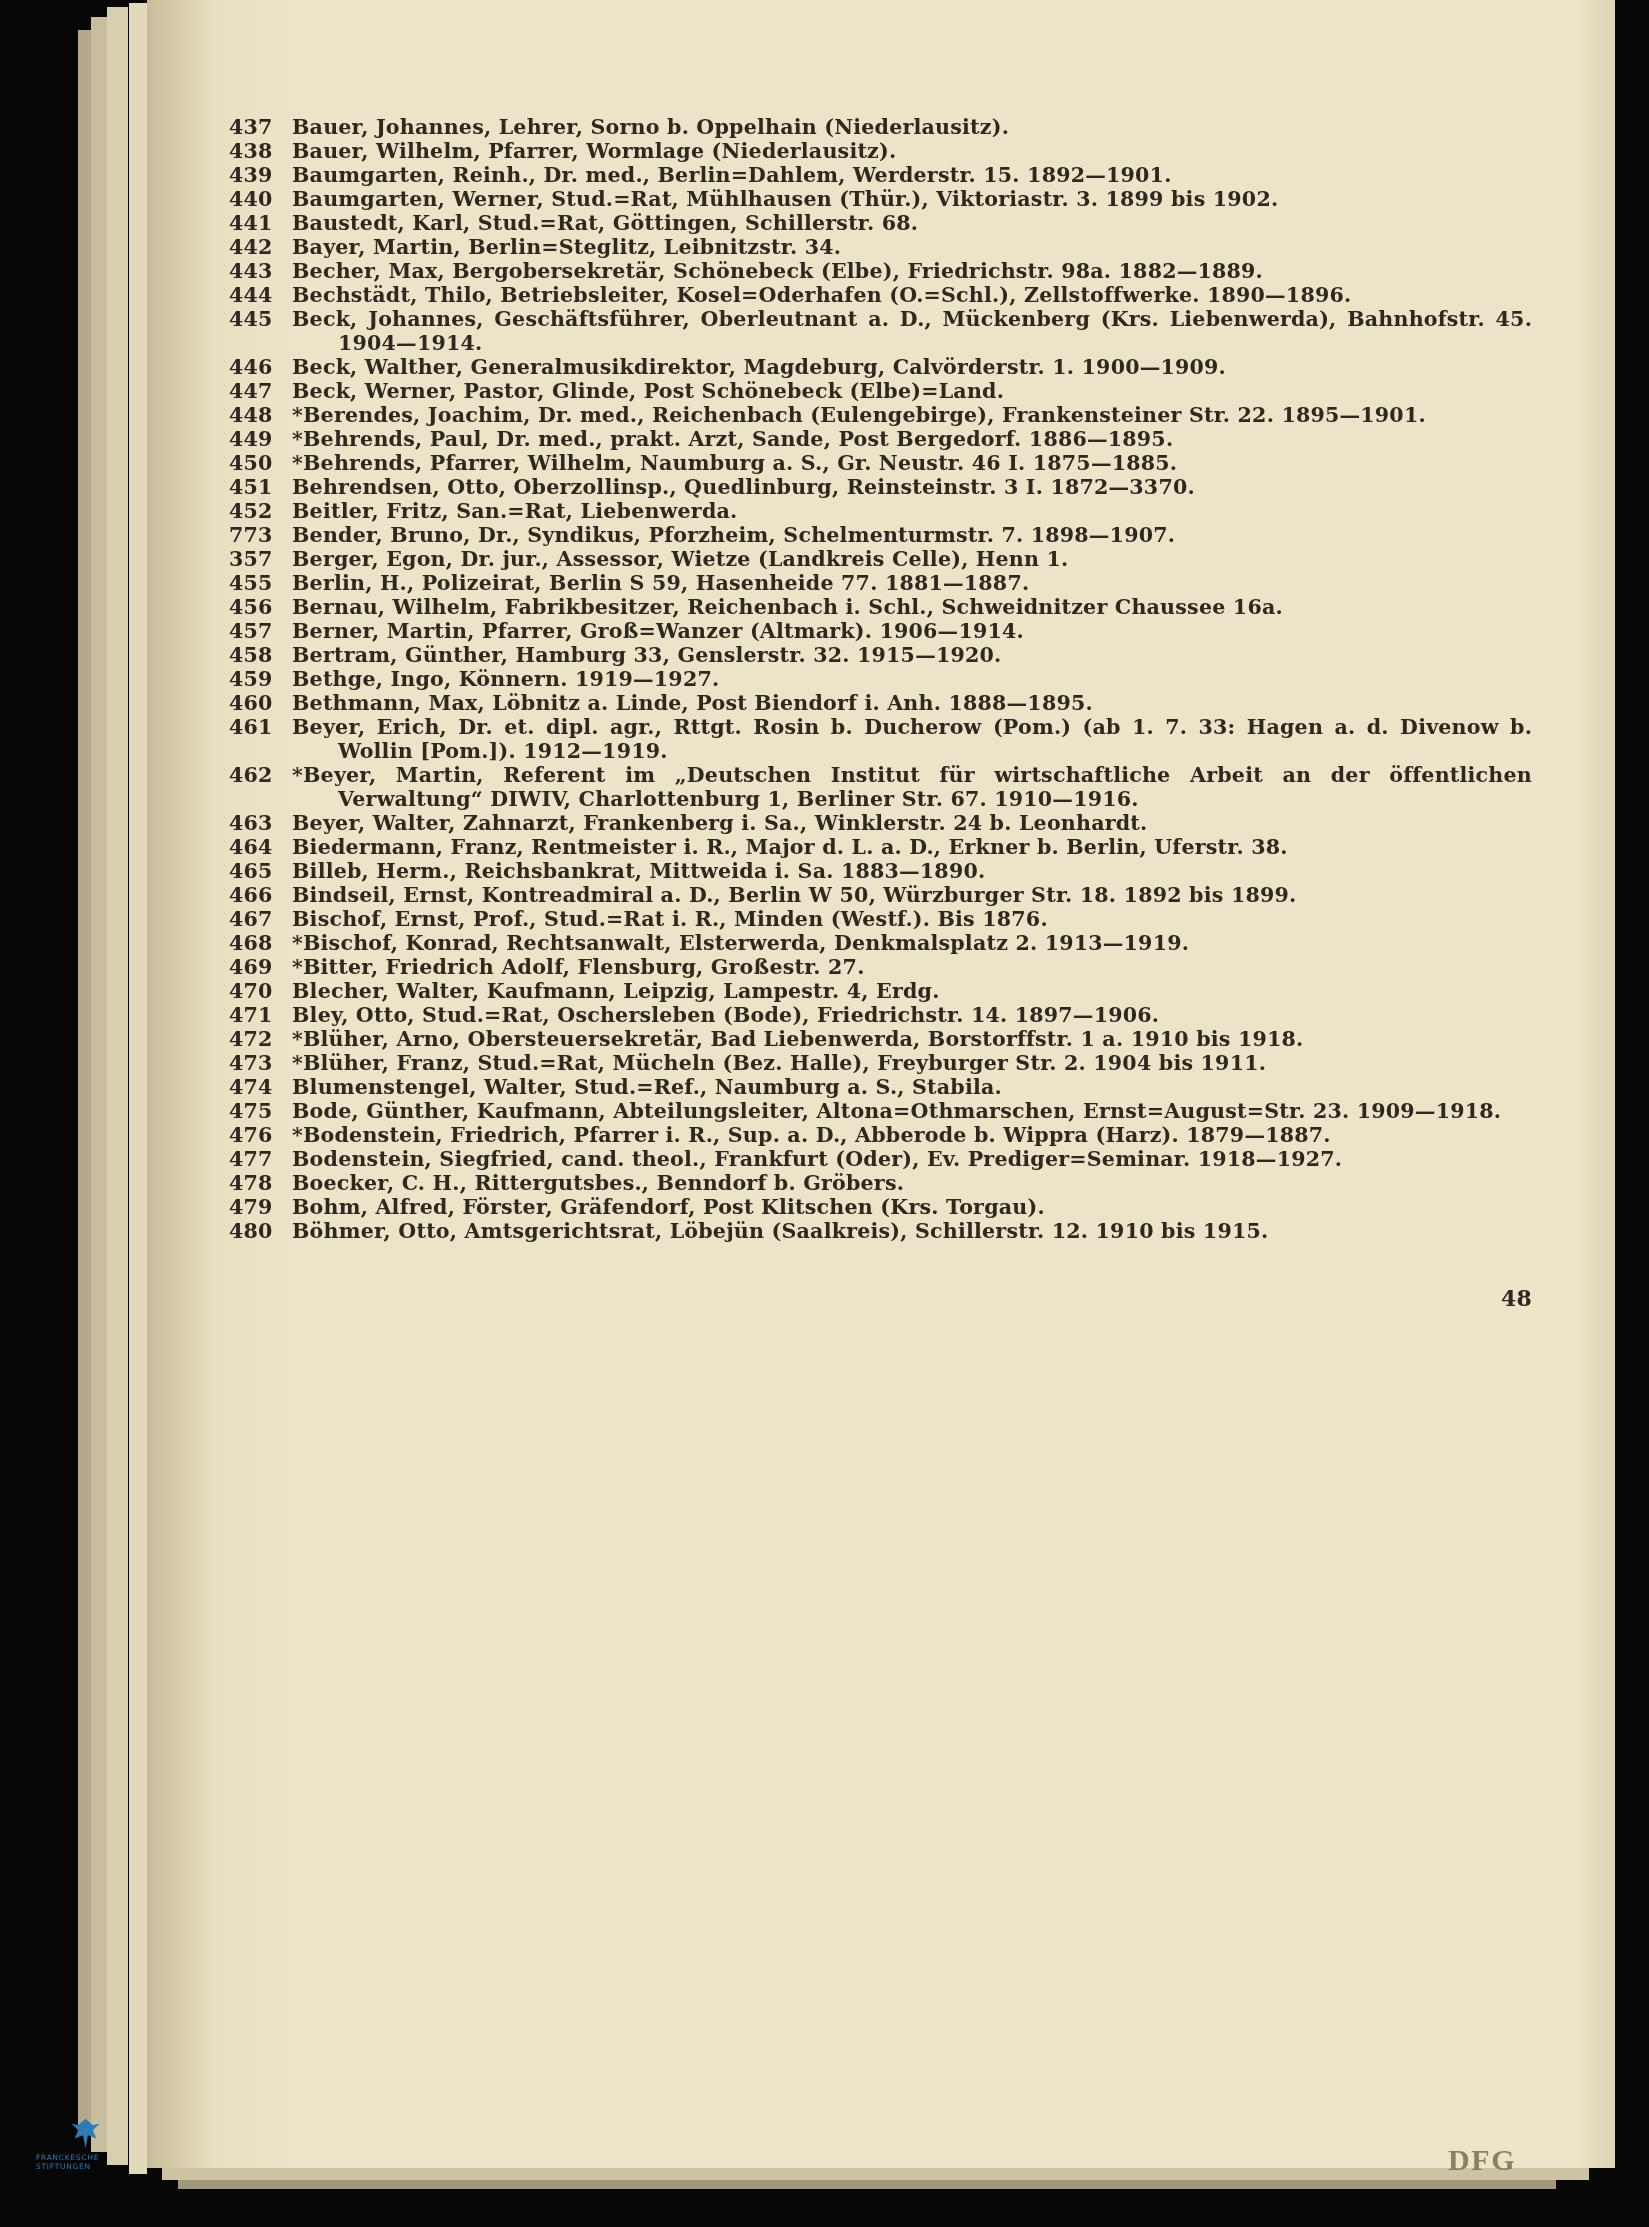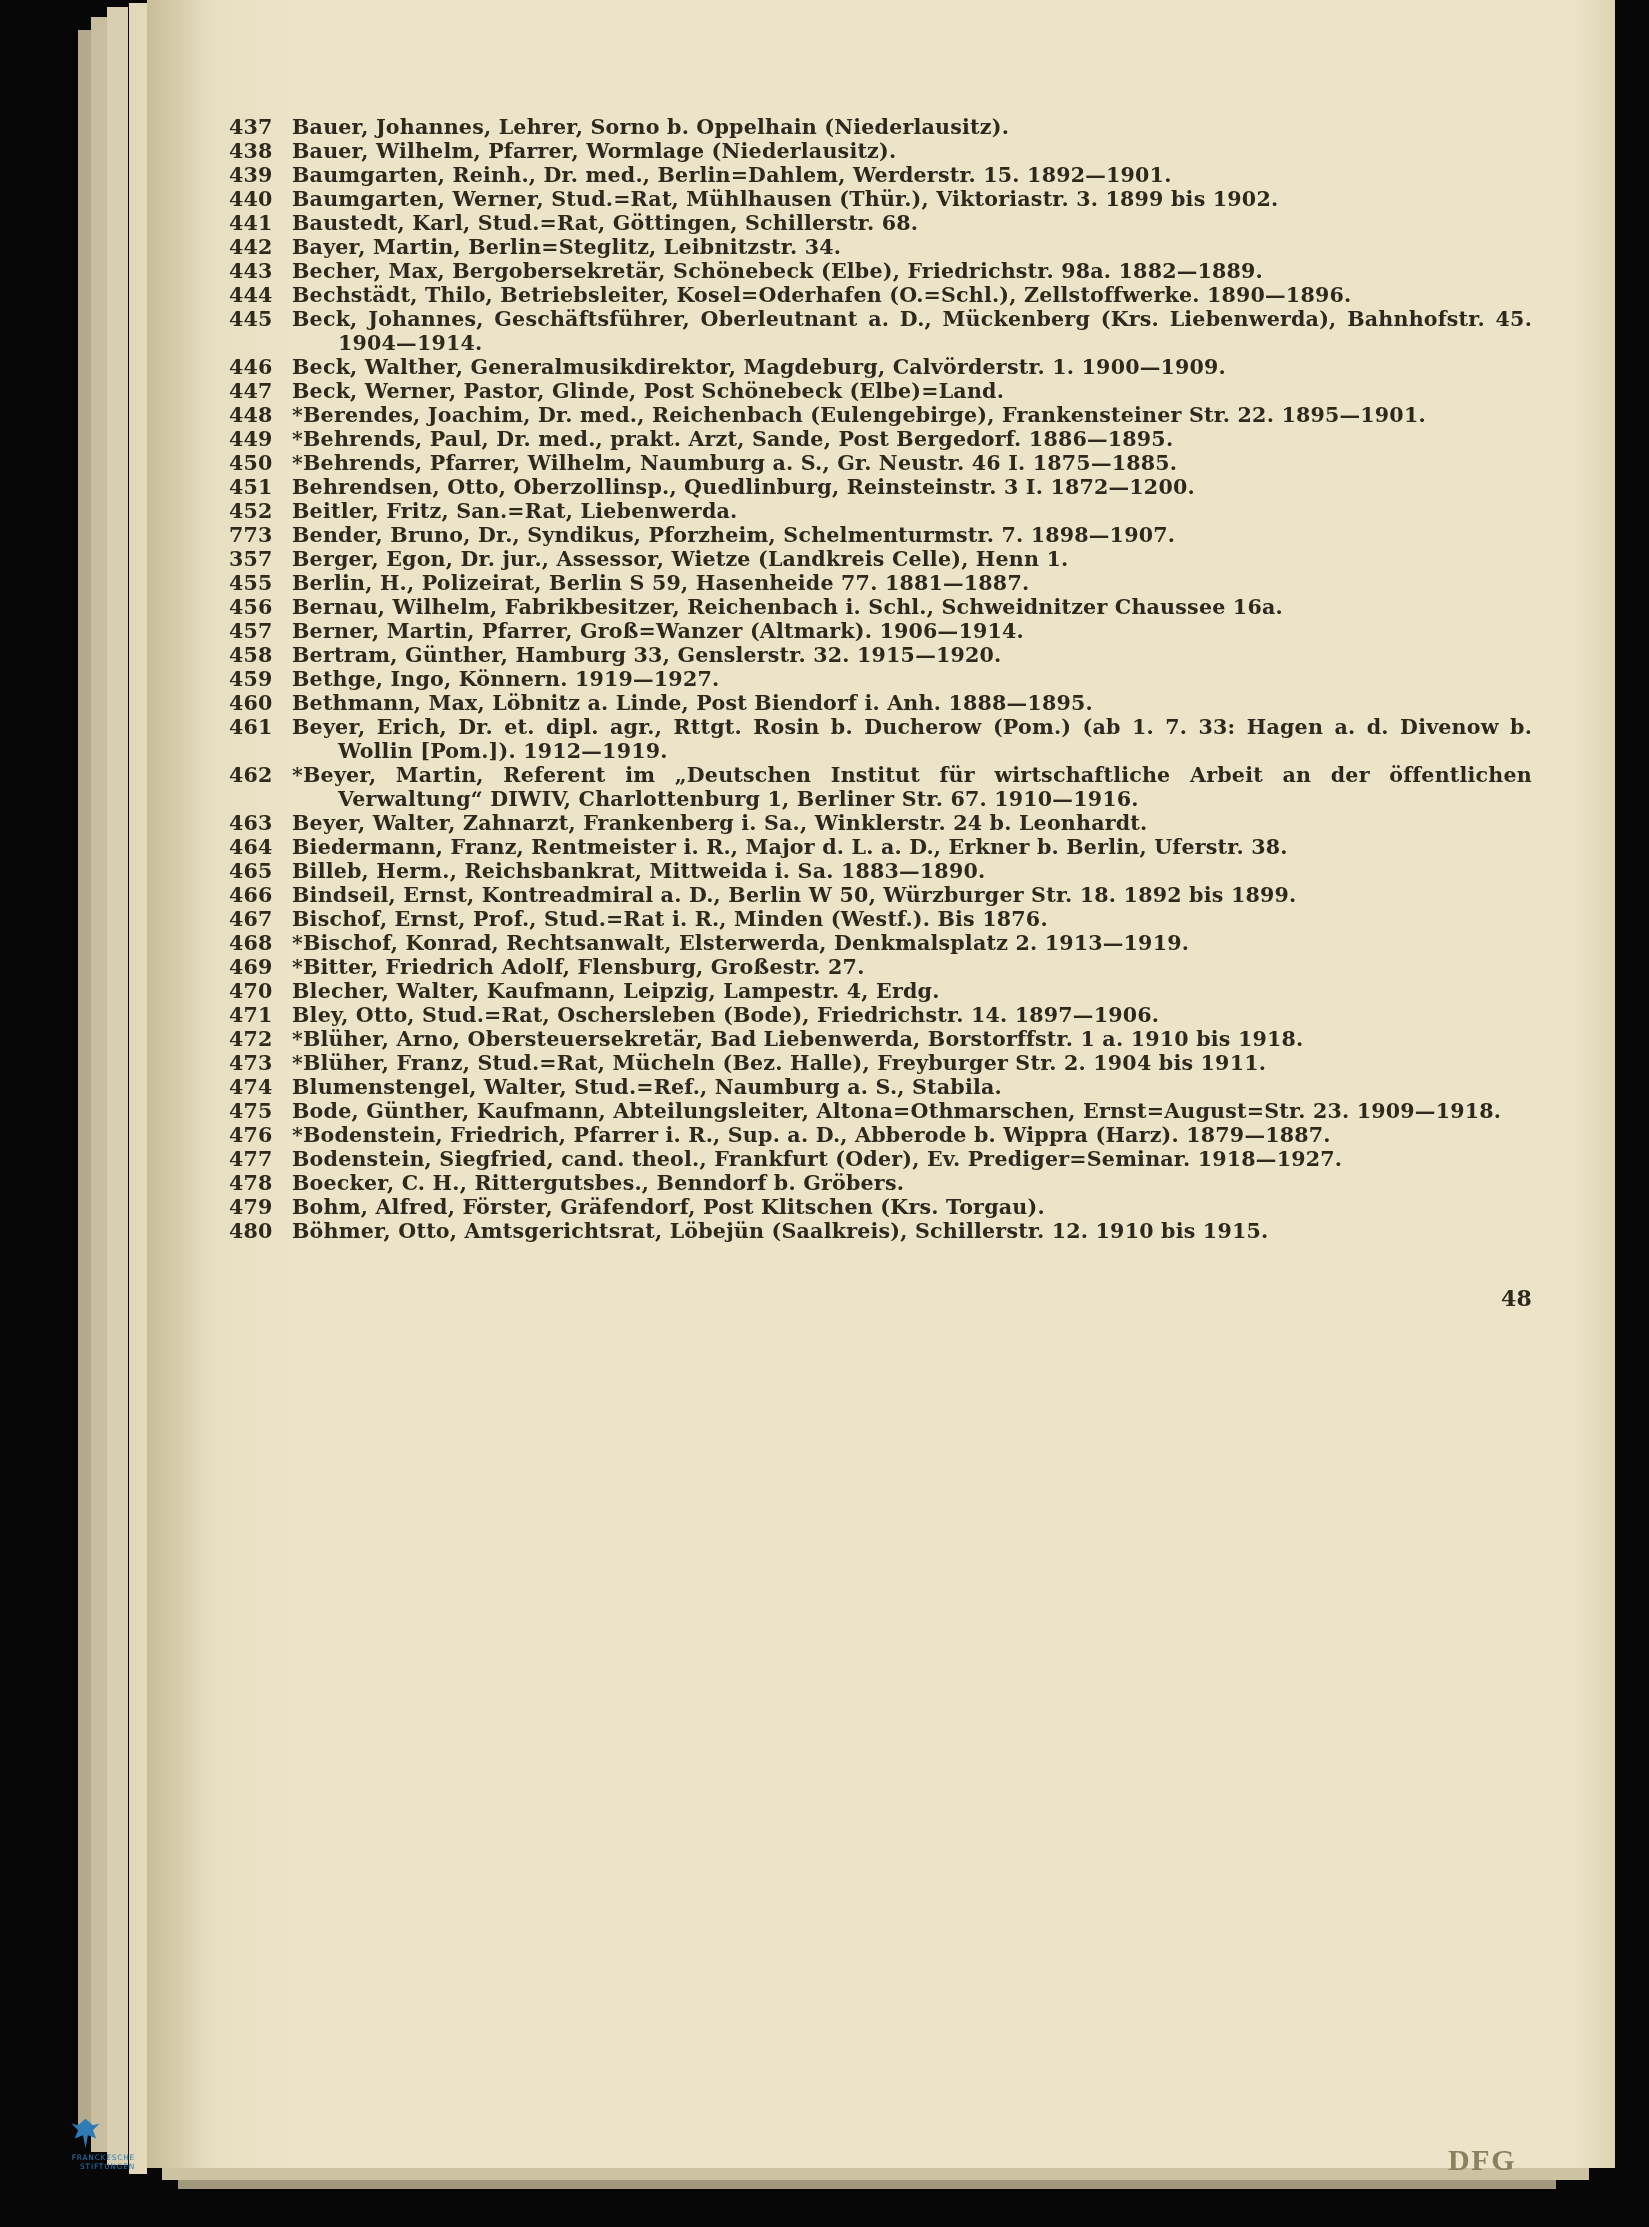--- a/index.html
+++ b/index.html
@@ -57,21 +57,21 @@
     text-align:right;
     padding-left:0;
     text-indent:0;
   }
 
   
   .left-logo {
     position:absolute; left:36px; top:2117px;
     width:99px;
     color:#2e7bb5;
-    text-align:right;
+    text-align:left;
     font-family:"DejaVu Sans", sans-serif;
   }
   .left-logo .emblem { display:block; margin:0 auto 2.5px auto; }
   .left-logo .tiny {
     font-size:7.4px;
     letter-spacing:0.8px;
     line-height:9px;
     display:block;
   }
   .dfg-logo {
@@ -117,21 +117,21 @@
   <div class="entry"><span class="num">446</span><span>Beck, Walther, Generalmusikdirektor, Magdeburg, Calvörderstr. 1. 1900—1909.</span></div>
 
   <div class="entry"><span class="num">447</span><span>Beck, Werner, Pastor, Glinde, Post Schönebeck (Elbe)=Land.</span></div>
 
   <div class="entry"><span class="num">448</span><span>*Berendes, Joachim, Dr. med., Reichenbach (Eulengebirge), Frankensteiner Str. 22. 1895—1901.</span></div>
 
   <div class="entry"><span class="num">449</span><span>*Behrends, Paul, Dr. med., prakt. Arzt, Sande, Post Bergedorf. 1886—1895.</span></div>
 
   <div class="entry"><span class="num">450</span><span>*Behrends, Pfarrer, Wilhelm, Naumburg a. S., Gr. Neustr. 46 I. 1875—1885.</span></div>
 
-  <div class="entry"><span class="num">451</span><span>Behrendsen, Otto, Oberzollinsp., Quedlinburg, Reinsteinstr. 3 I. 1872—1200.</span></div>
+  <div class="entry"><span class="num">451</span><span>Behrendsen, Otto, Oberzollinsp., Quedlinburg, Reinsteinstr. 3 I. 1872—3370.</span></div>
 
   <div class="entry"><span class="num">452</span><span>Beitler, Fritz, San.=Rat, Liebenwerda.</span></div>
 
   <div class="entry"><span class="num">773</span><span>Bender, Bruno, Dr., Syndikus, Pforzheim, Schelmenturmstr. 7. 1898—1907.</span></div>
 
   <div class="entry"><span class="num">357</span><span>Berger, Egon, Dr. jur., Assessor, Wietze (Landkreis Celle), Henn 1.</span></div>
 
   <div class="entry"><span class="num">455</span><span>Berlin, H., Polizeirat, Berlin S 59, Hasenheide 77. 1881—1887.</span></div>
 
   <div class="entry"><span class="num">456</span><span>Bernau, Wilhelm, Fabrikbesitzer, Reichenbach i. Schl., Schweidnitzer Chaussee 16a.</span></div>

